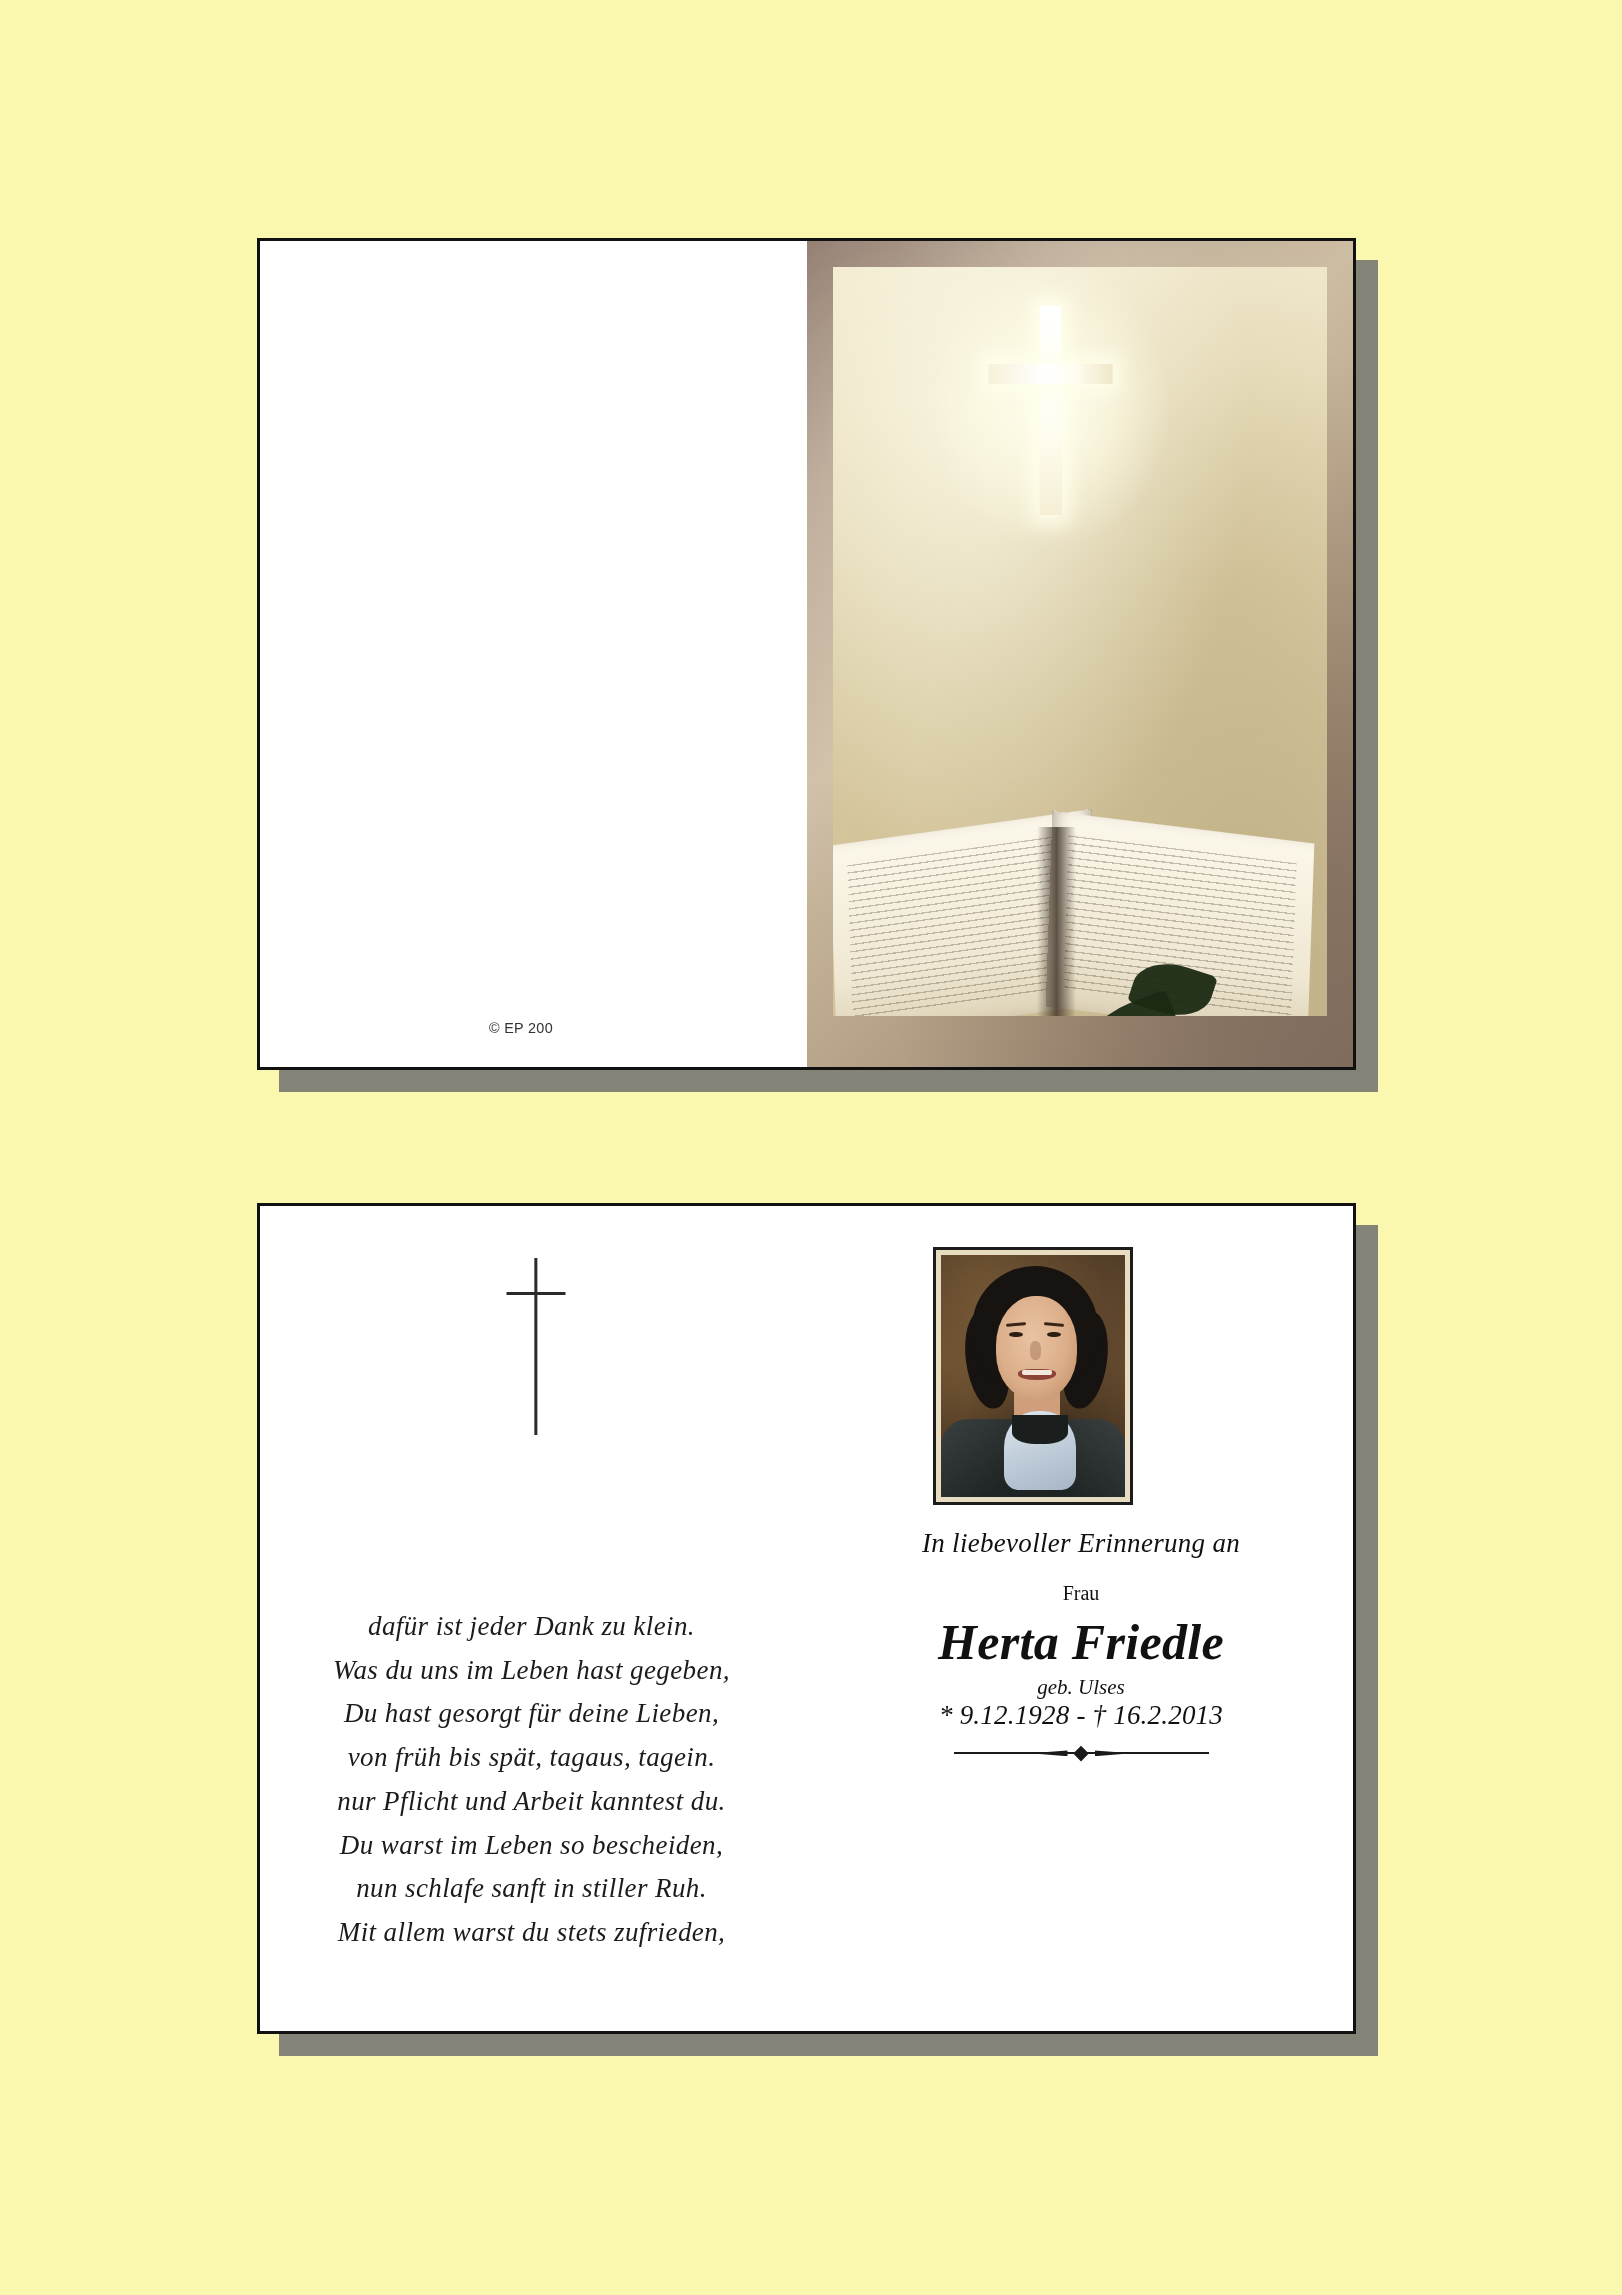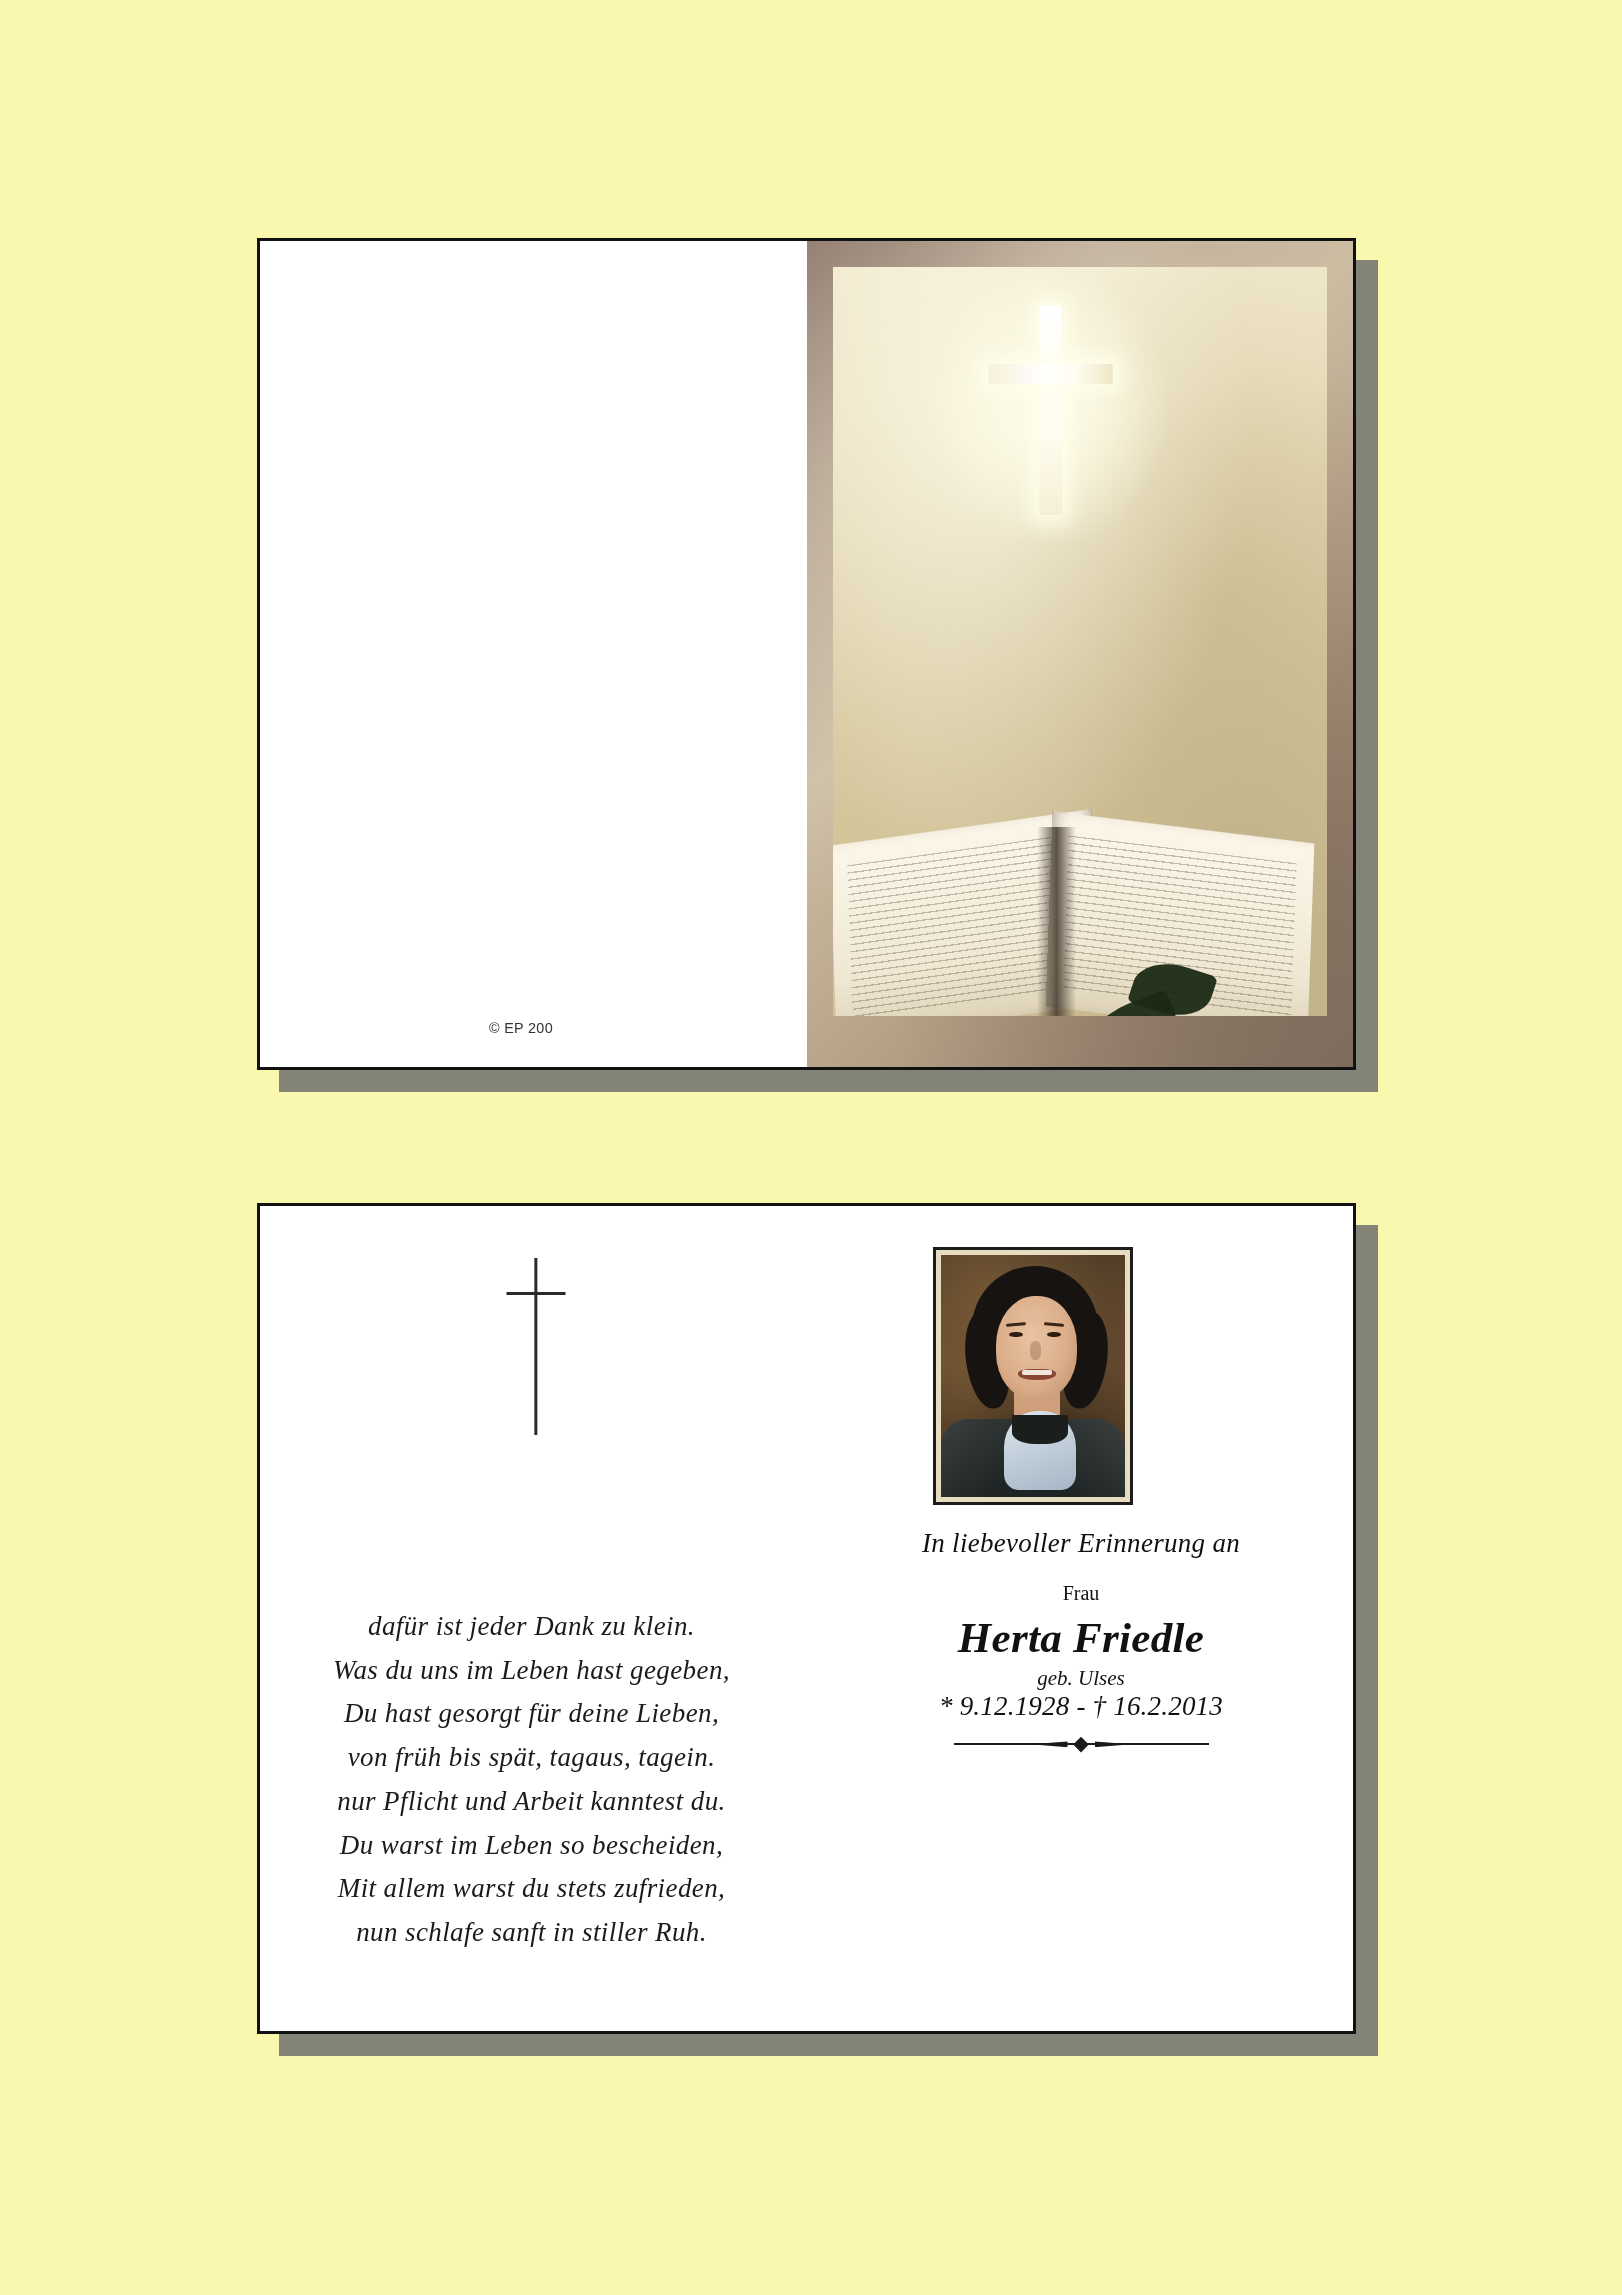--- a/index.html
+++ b/index.html
@@ -369,21 +369,21 @@
   .memorial-text .line-1 {
     font-size: 27px;
     font-style: italic;
     letter-spacing: 0.3px;
   }
   .memorial-text .line-2 {
     font-size: 20px;
     margin-top: 23px;
   }
   .memorial-text .name {
-    font-size: 43px;
+    font-size: 50px;
     font-weight: bold;
     font-style: italic;
     margin-top: 7.9px;
     letter-spacing: 0.3px;
   }
   .memorial-text .maiden {
     font-size: 21px;
     font-style: italic;
     margin-top: 3.9px;
   }
@@ -467,22 +467,22 @@
       <div class="h"></div>
     </div>
 
     <div class="verse">
       <div>dafür ist jeder Dank zu klein.</div>
       <div>Was du uns im Leben hast gegeben,</div>
       <div>Du hast gesorgt für deine Lieben,</div>
       <div>von früh bis spät, tagaus, tagein.</div>
       <div>nur Pflicht und Arbeit kanntest du.</div>
       <div>Du warst im Leben so bescheiden,</div>
+      <div>nun schlafe sanft in stiller Ruh.</div>
       <div>Mit allem warst du stets zufrieden,</div>
-      <div>nun schlafe sanft in stiller Ruh.</div>
     </div>
   </div>
 
   <div class="inner-right">
 
     <div class="portrait-frame">
       <div class="portrait">
         <div class="bg-blur"></div>
         <div class="hair-side-l"></div>
         <div class="hair-side-r"></div>

